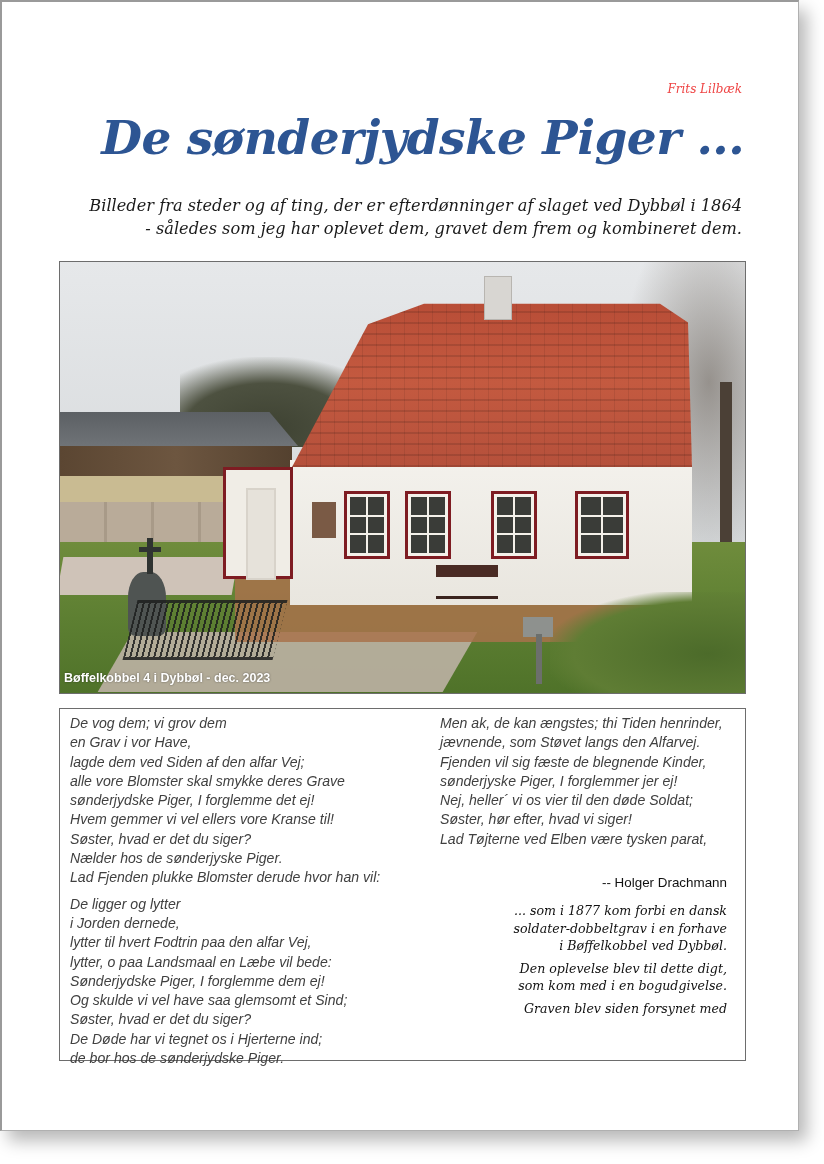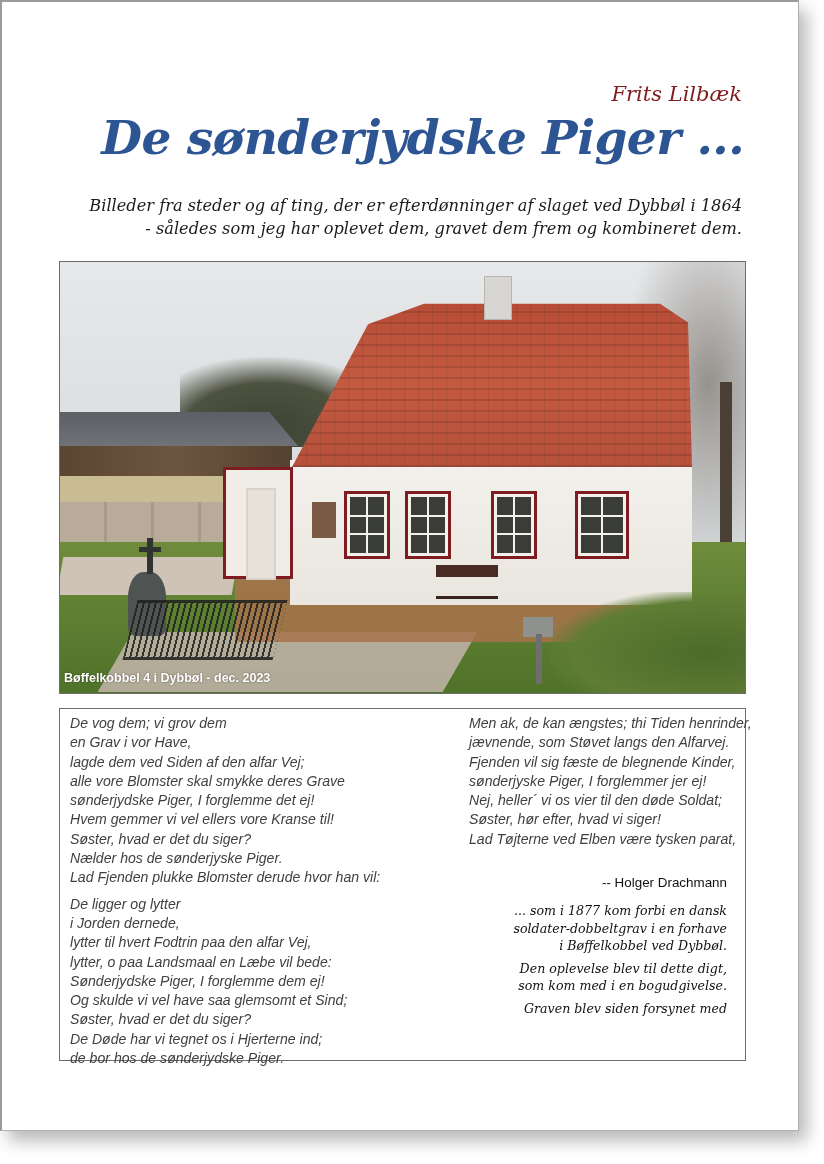--- a/index.html
+++ b/index.html
@@ -12,21 +12,21 @@
       border-left: 2px solid #9a9a9a;
       border-top: 2px solid #9a9a9a;
       border-right: 1px solid #b0b0b0;
       border-bottom: 1px solid #b0b0b0;
       box-shadow: 8px 10px 16px rgba(0,0,0,0.28);
     }
 
     .author {
       position: absolute; right: 56px; top: 80px;
       font-family: "DejaVu Serif", serif; font-style: italic;
-      font-size: 21px; color: #7f1d1d;
+      font-size: 12px; color: #ef4444;
     }
     .title {
       position: absolute; right: 54px; top: 108px;
       font-family: "DejaVu Serif", serif; font-style: italic; font-weight: bold;
       font-size: 47px; color: #2d5593; letter-spacing: -0.5px; white-space: nowrap;
     }
     .subtitle {
       position: absolute; right: 56px; top: 192px; width: 700px;
       text-align: right;
       font-family: "DejaVu Serif", serif; font-style: italic;
@@ -86,21 +86,21 @@
     }
 
     
     .poem-box {
       position: absolute; left: 57px; top: 706px; width: 687px; height: 353px;
       border: 1px solid #6d6d6d;
     }
     .col { position: absolute; font-family: "Liberation Sans", sans-serif; font-style: italic;
       font-size: 14.1px; line-height: 19.3px; color: #404040; white-space: nowrap; }
     .col-left { left: 10px; top: 5px; }
-    .col-right { left: 380px; top: 5px; margin-left: 29px; }
+    .col-right { left: 380px; top: 5px; }
     .stanza { margin-bottom: 7px; }
     .stanza .line { display: block; }
     .signature { font-family: "Liberation Sans", sans-serif; font-style: normal;
       position: absolute; right: 18px; top: 166px; font-size: 13.4px; color: #111; }
     .note { position: absolute; right: 18px; top: 193px; width: 300px; text-align: right;
       font-family: "DejaVu Serif", serif; font-style: italic; font-size: 12.6px; line-height: 17.5px; color: #111; }
     .note p { margin-bottom: 5px; }
   </style>
 </head>
 <body>

